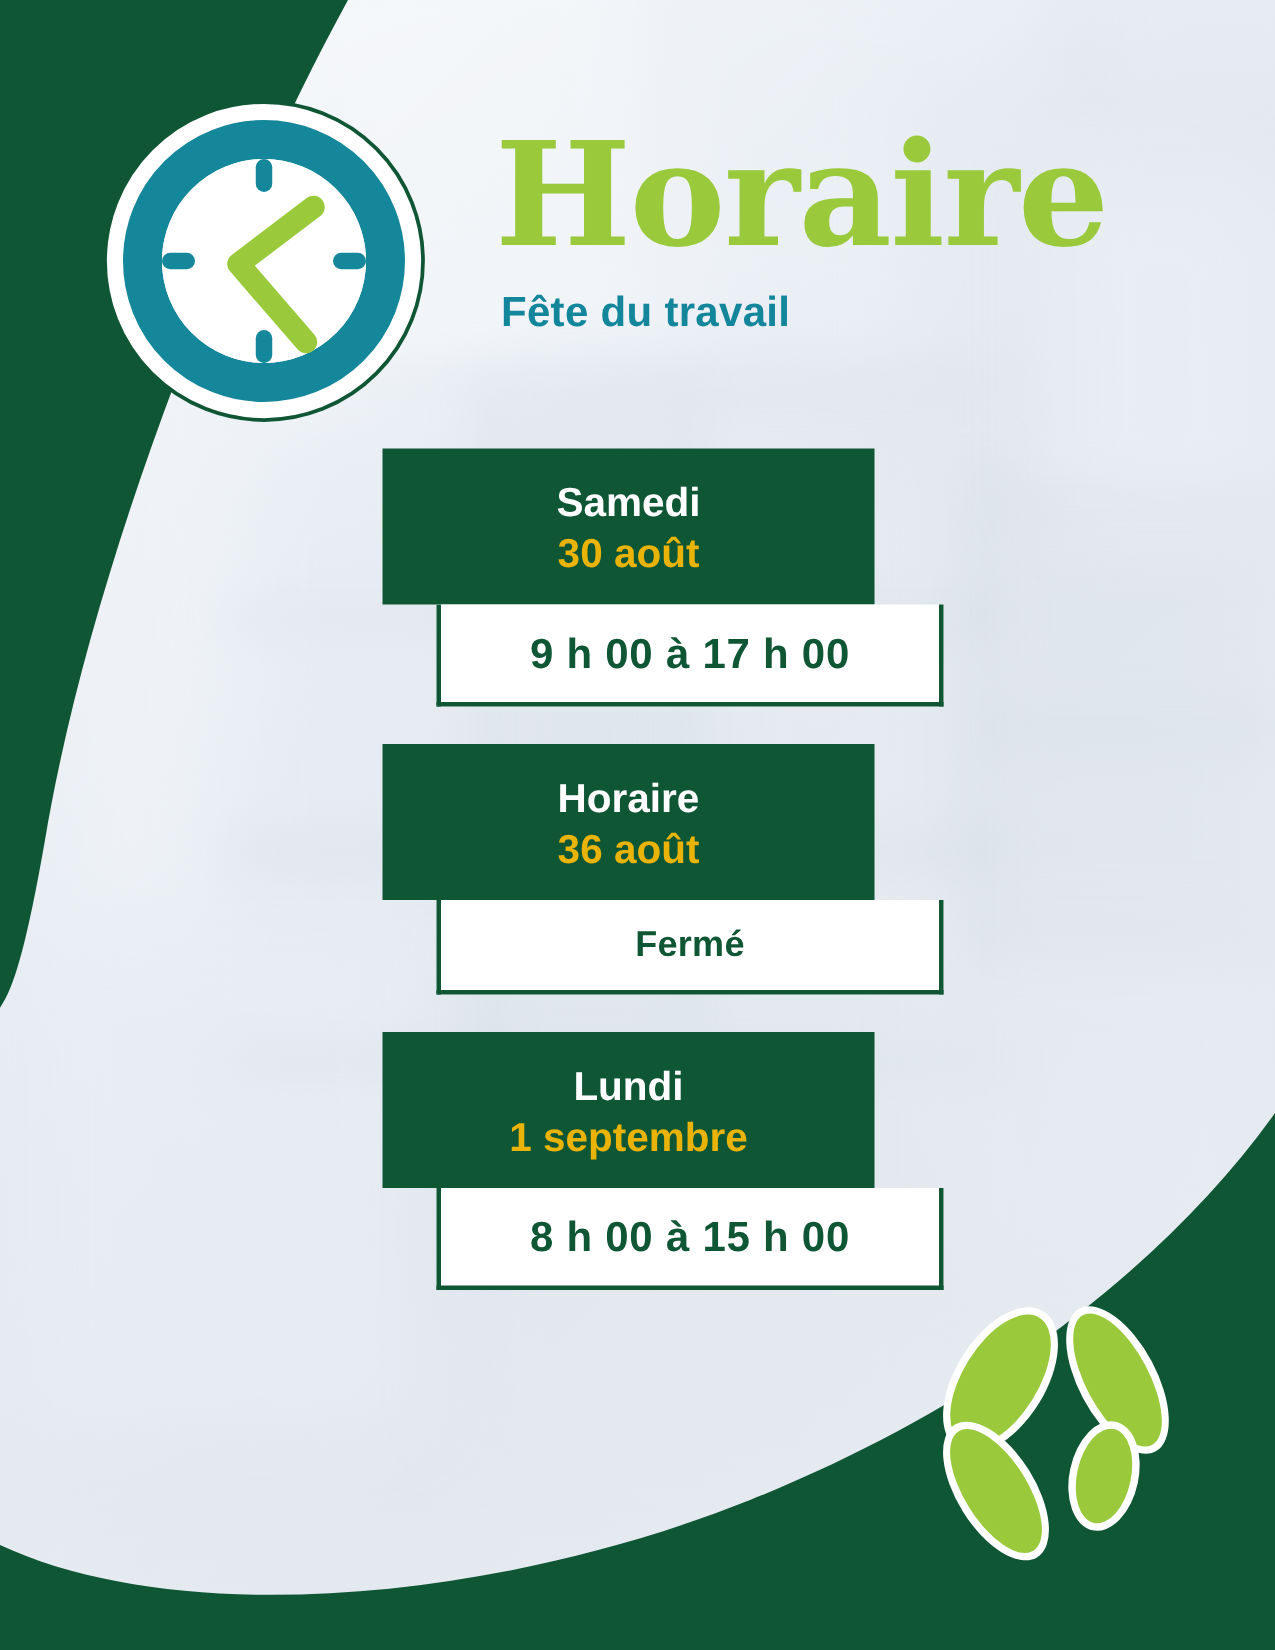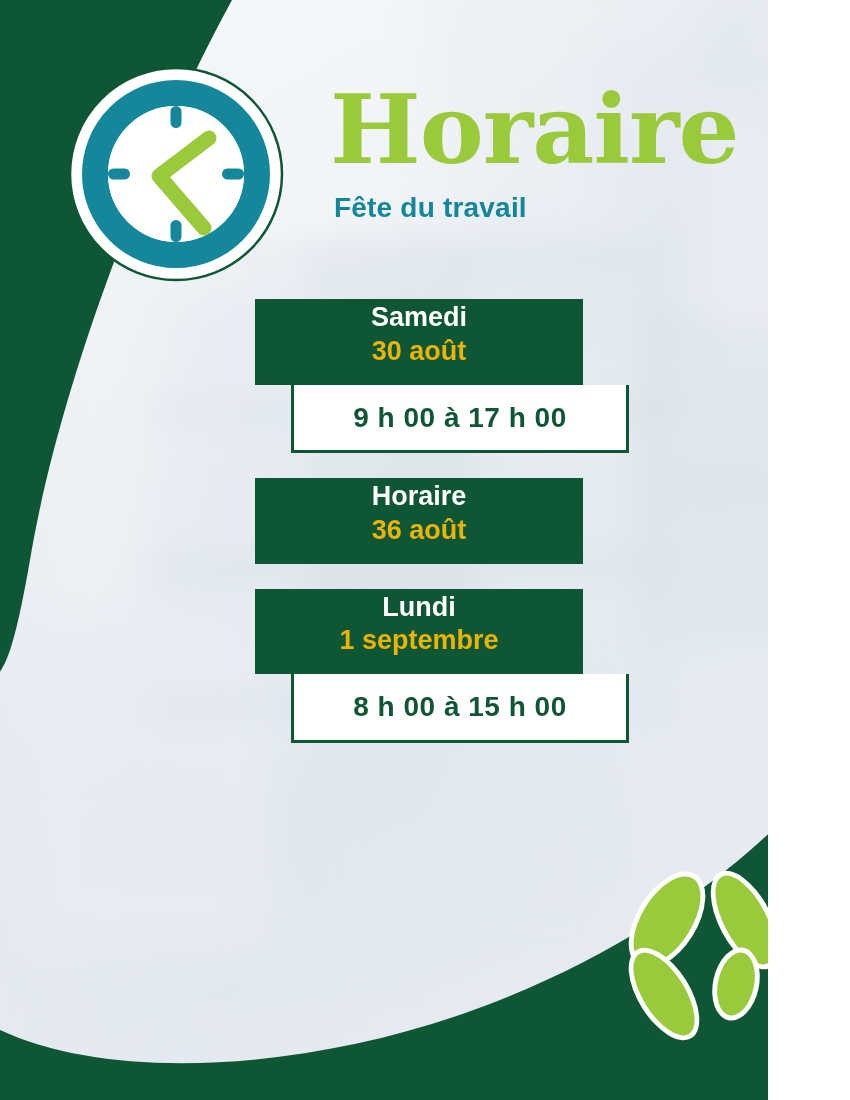--- a/index.html
+++ b/index.html
@@ -7,21 +7,21 @@
     margin: 0;
     padding: 0;
     background: #ffffff;
   }
   body {
     font-family: "Liberation Sans", sans-serif;
   }
 
   #poster {
     position: relative;
-    width: 768px;
+    width: 850px;
     height: 1100px;
     overflow: hidden;
     background: #dfe5ec;
   }
 
   
   .bg-photo {
     position: absolute;
     inset: 0;
     overflow: hidden;
@@ -137,21 +137,21 @@
   }
   .card {
     position: relative;
     margin-bottom: 25px;
   }
   .card:last-child { margin-bottom: 0; }
 
   .card-head {
     width: 328px;
     background: #0F5634;
-    padding: 2px 10px 16px;
+    padding: 20px 10px 16px;
     box-sizing: border-box;
     text-align: center;
   }
   .card-day {
     font-family: "Liberation Sans", sans-serif;
     font-weight: 700;
     font-size: 27px;
     color: #ffffff;
     line-height: 1.25;
   }
@@ -262,20 +262,23 @@
       <div class="card-body">
         <div class="card-hours">9 h 00 à 17 h 00</div>
       </div>
     </div>
 
     <div class="card">
       <div class="card-head">
         <div class="card-day">Horaire</div>
         <div class="card-date">36 août</div>
       </div>
+      <div class="card-body">
+        <div class="card-hours closed">Fermé</div>
+      </div>
     </div>
 
     <div class="card">
       <div class="card-head">
         <div class="card-day">Lundi</div>
         <div class="card-date">1 septembre</div>
       </div>
       <div class="card-body">
         <div class="card-hours">8 h 00 à 15 h 00</div>
       </div>

